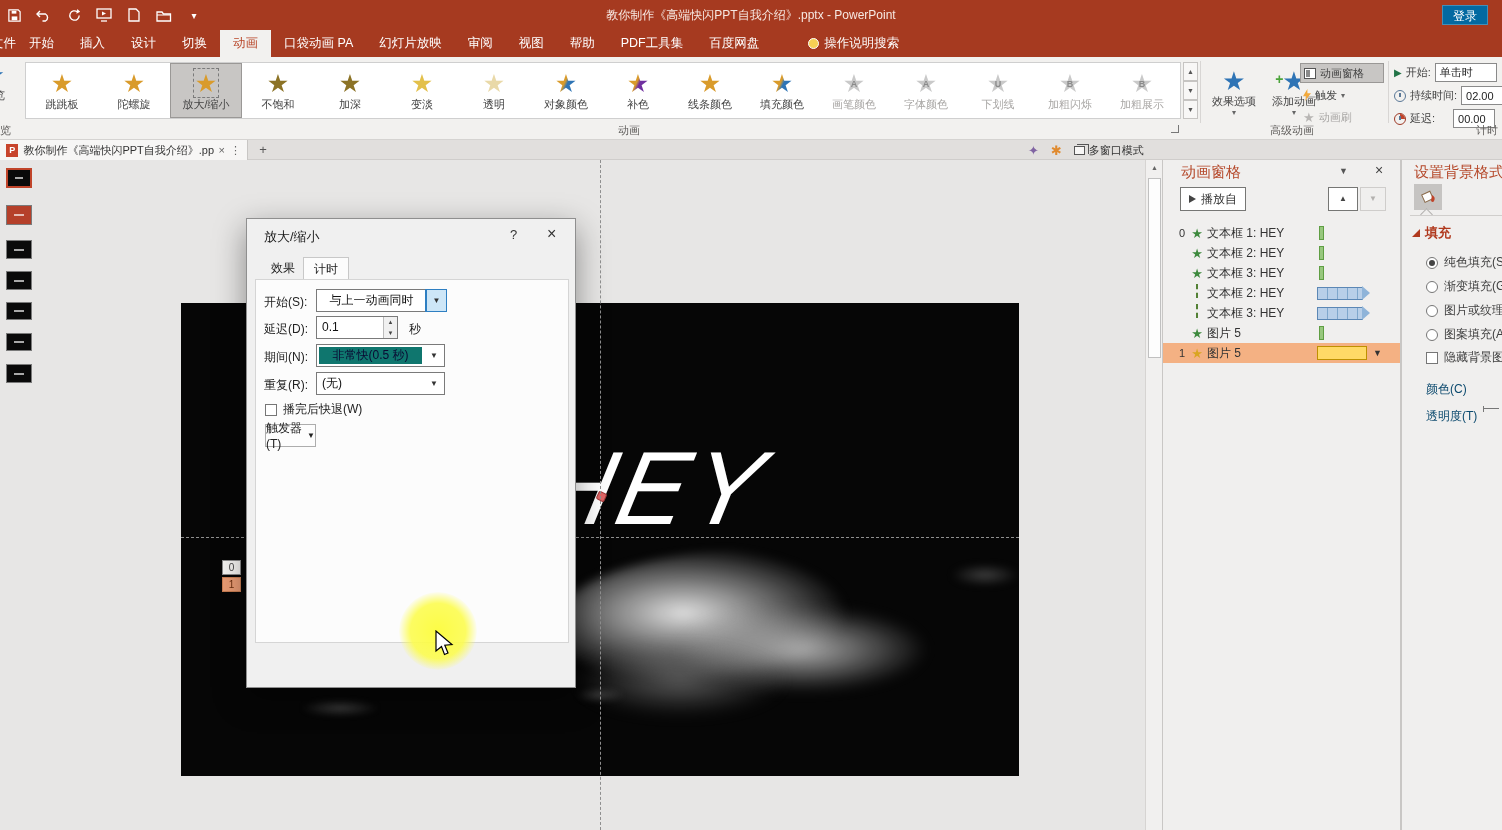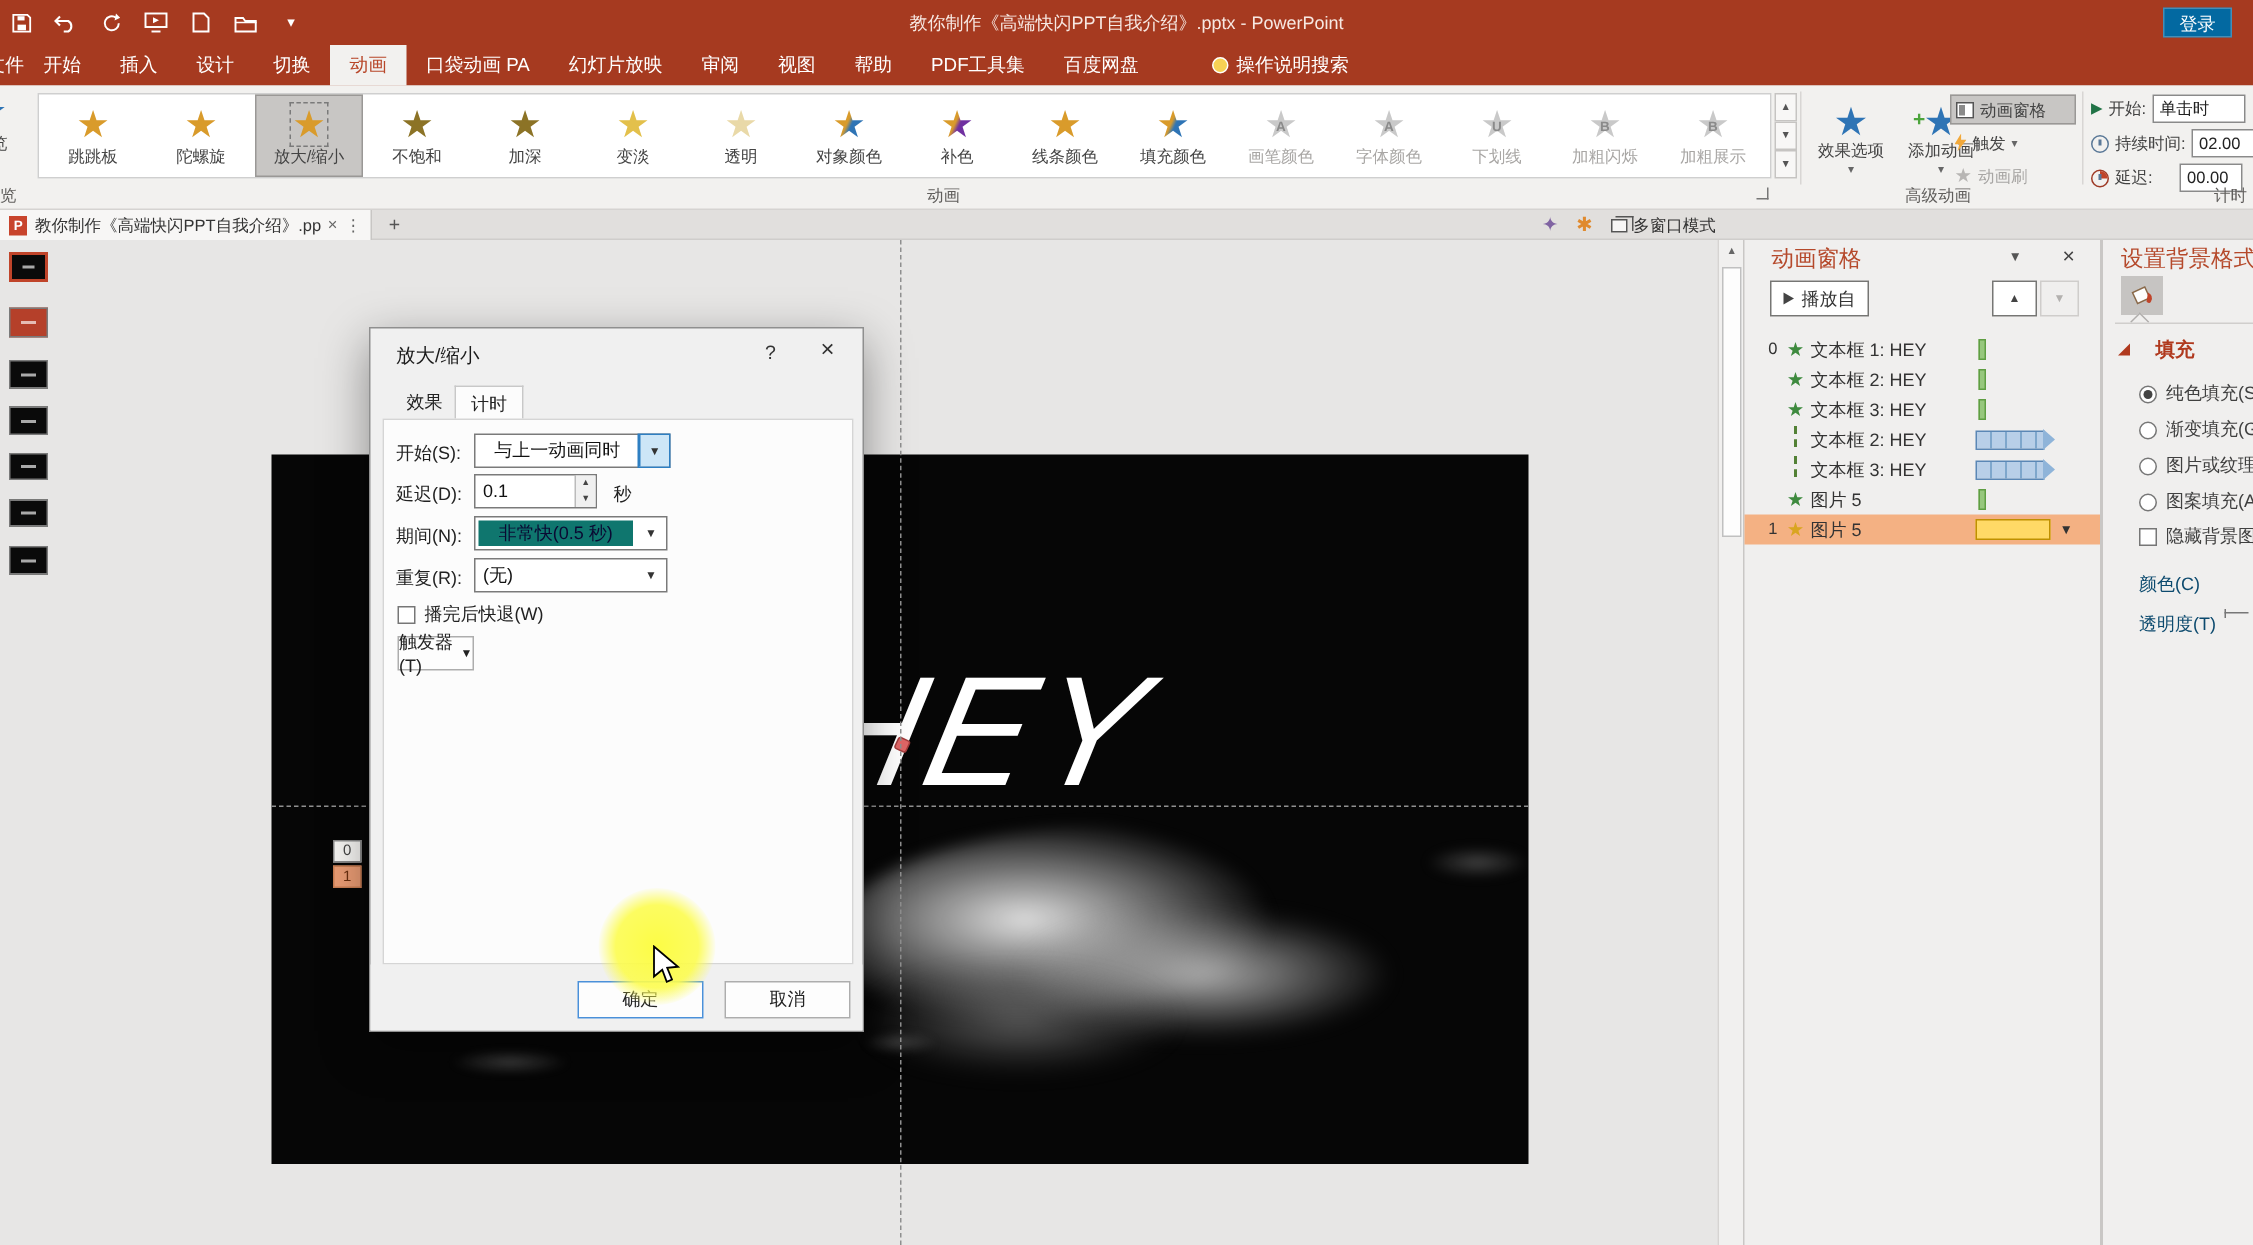--- a/index.html
+++ b/index.html
@@ -134,21 +134,21 @@
   .bar-blue::after { content:""; position:absolute; right:-8px; top:-2px; width:0; height:0; border-left:8px solid #8fb4d9; border-top:7px solid transparent; border-bottom:7px solid transparent; }
   .bar-yellow { width:50px; height:14px; background:#ffd966; border:1px solid #bf9000; margin-left:6px; }
   .ap-rowdd { margin-left:6px; font-size:9px; color:#333; }
 
   
   .fmtpanel { position:absolute; left:1400px; top:0; width:102px; height:670px; background:#f0efee; border-left:2px solid #c9c7c5; overflow:hidden; }
   .fmt-title { position:absolute; left:12px; top:3px; font-size:15px; color:#b5492b; white-space:nowrap; }
   .fmt-iconbtn { position:absolute; left:12px; top:24px; width:28px; height:26px; background:#c6c4c2; display:flex; align-items:center; justify-content:center; }
   .fmt-chev { position:absolute; left:20px; top:50px; width:9px; height:9px; background:#f0efee; border-left:1px solid #b0aeac; border-top:1px solid #b0aeac; transform:rotate(45deg); }
   .fmt-div { position:absolute; left:8px; top:55px; width:94px; border-top:1px solid #d0cecc; }
-  .fill-hdr { position:absolute; left:10px; top:64px; display:flex; align-items:center; gap:17px; font-size:13px; font-weight:bold; color:#b0391e; white-space:nowrap; }
+  .fill-hdr { position:absolute; left:10px; top:64px; display:flex; align-items:center; gap:5px; font-size:13px; font-weight:bold; color:#b0391e; white-space:nowrap; }
   .fill-tri { width:0; height:0; border-bottom:8px solid #b0391e; border-left:8px solid transparent; }
   .fmt-opt { position:absolute; left:24px; display:flex; align-items:center; gap:6px; font-size:12px; color:#404040; white-space:nowrap; }
   .radio { width:12px; height:12px; border-radius:50%; border:1px solid #767676; background:#fff; flex:0 0 12px; position:relative; }
   .radio.on::after { content:""; position:absolute; left:2px; top:2px; width:6px; height:6px; border-radius:50%; background:#444; }
   .checkbox { width:12px; height:12px; border:1px solid #767676; background:#fff; flex:0 0 12px; }
   .fmt-sub { position:absolute; left:24px; font-size:12px; color:#0c4a6e; white-space:nowrap; display:flex; align-items:flex-start; gap:6px; }
   .slider-stub { width:16px; border-top:1px solid #777; position:relative; }
   .slider-stub::before { content:""; position:absolute; left:0; top:-3px; width:1px; height:6px; background:#777; }
 
   
@@ -579,24 +579,20 @@
     <div class="dlg-check" style="left:18px; top:182px;">
       <span class="checkbox"></span>
       <span>播完后快退(W)</span>
     </div>
 
     <div class="trigger-btn">
       <span>触发器(T)</span>
         <span class="ta">▼</span>
     </div>
 
-    <div class="dlg-footer">
-      <div class="dlg-btn ok">确定</div>
-      <div class="dlg-btn cancel">取消</div>
-    </div>
   </div>
 
   <div class="click-circle"></div>
   <svg class="cursor" width="22" height="28" viewBox="0 0 22 28">
     <path d="M2 1 L2 21 L7.5 16.5 L10.5 24.5 L14 23 L10.8 15.2 L18 14.5 Z" fill="#fff" stroke="#000" stroke-width="1.2"></path>
   </svg>
 
 </div>
 
 </body></html>

